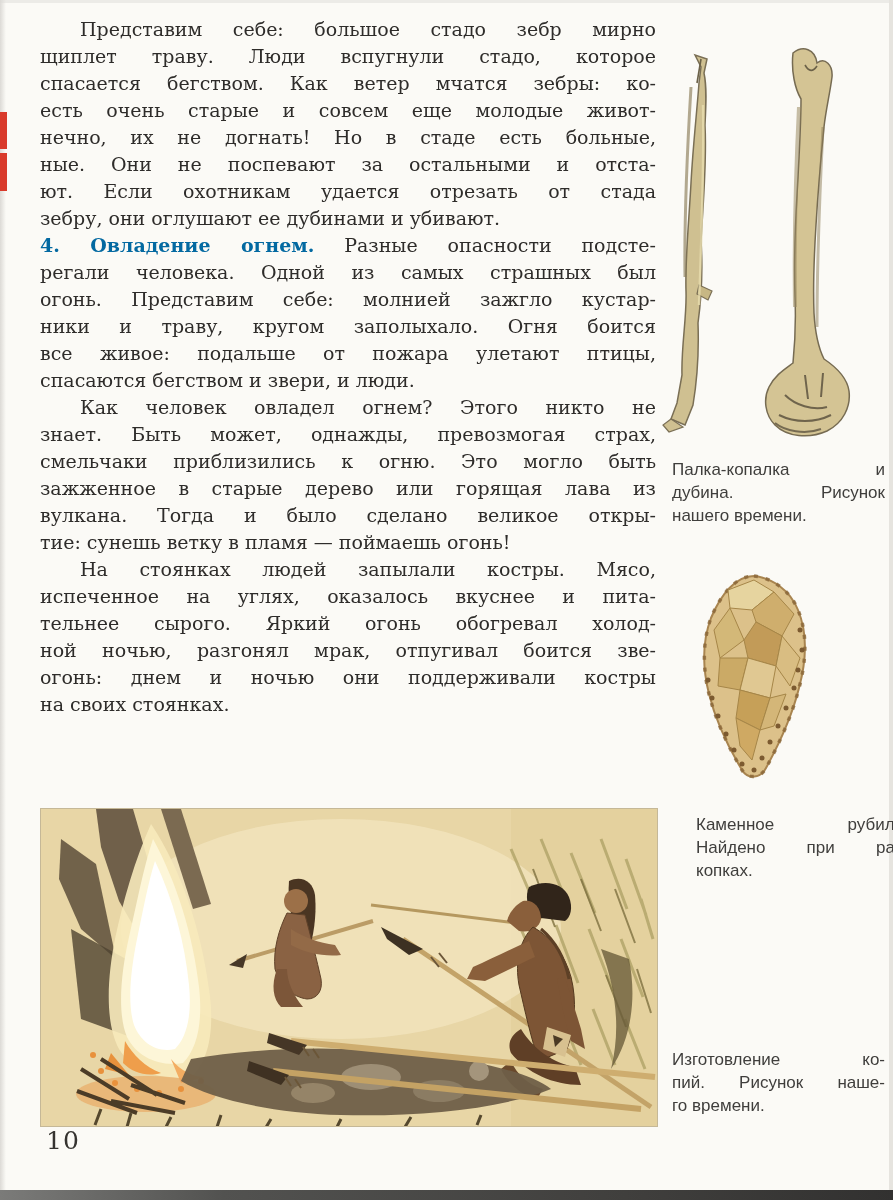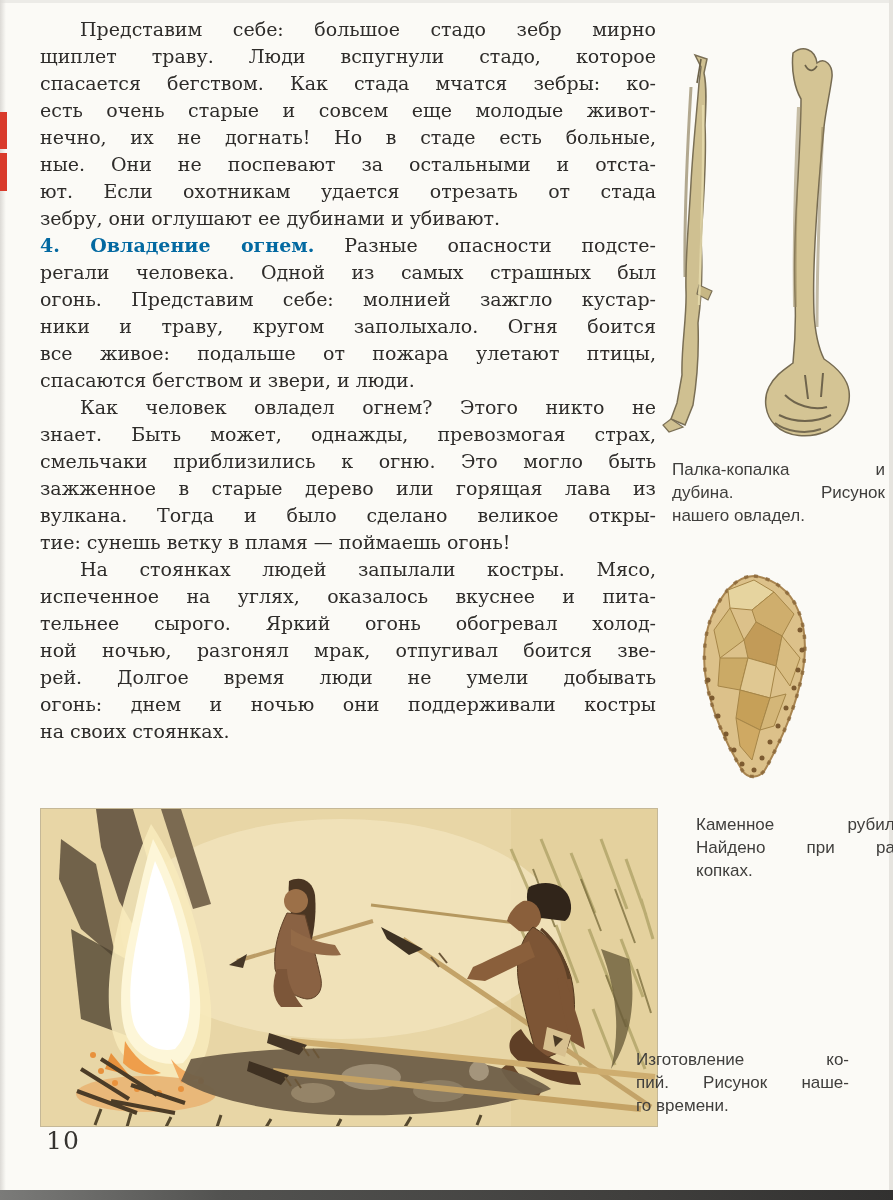--- a/index.html
+++ b/index.html
@@ -52,21 +52,21 @@
   <div class="left-edge"></div>
   <div class="right-edge"></div>
   <div class="bottom-edge"></div>
   <div class="edge-mark m1"></div>
   <div class="edge-mark m2"></div>
 
   <div class="main-text">
     <div class="para indent-first">
         <div class="tline">Представим себе: большое стадо зебр мирно</div>
         <div class="tline">щиплет траву. Люди вспугнули стадо, которое</div>
-        <div class="tline">спасается бегством. Как стада мчатся зебры: ко-</div>
+        <div class="tline">спасается бегством. Как ветер мчатся зебры: ко-</div>
         <div class="tline">есть очень старые и совсем еще молодые живот-</div>
         <div class="tline">нечно, их не догнать! Но в стаде есть больные,</div>
         <div class="tline">ные. Они не поспевают за остальными и отста-</div>
         <div class="tline">ют. Если охотникам удается отрезать от стада</div>
         <div class="tline">зебру, они оглушают ее дубинами и убивают.</div>
       </div>
     <div class="para">
       <div class="tline">
         <b>4. Овладение огнем.</b>
         <span>Разные опасности подсте-</span>
@@ -85,21 +85,20 @@
         <div class="tline">смельчаки приблизились к огню. Это могло быть</div>
         <div class="tline">зажженное в старые дерево или горящая лава из</div>
         <div class="tline">вулкана. Тогда и было сделано великое откры-</div>
         <div class="tline">тие: сунешь ветку в пламя — поймаешь огонь!</div>
       </div>
     <div class="para indent-first">
         <div class="tline">На стоянках людей запылали костры. Мясо,</div>
         <div class="tline">испеченное на углях, оказалось вкуснее и пита-</div>
         <div class="tline">тельнее сырого. Яркий огонь обогревал холод-</div>
         <div class="tline">ной ночью, разгонял мрак, отпугивал боится зве-</div>
-        <div class="tline">рей. Долгое время люди не умели добывать</div>
         <div class="tline">огонь: днем и ночью они поддерживали костры</div>
         <div class="tline">на своих стоянках.</div>
       </div>
   </div>
 
   <div class="figure" style="left:655px; top:25px; width:235px; height:420px;">
     <svg width="235" height="420" viewBox="0 0 235 420">
 
       <g>
         <path d="M40,30 L46,42 L44,58 C42,86 38,120 36,158 C34,196 30,234 31,266 C32,292 26,322 27,350 L22,378 L16,394 L30,400 L38,380 C42,356 44,326 43,298 C46,276 48,246 46,216 C48,178 52,138 50,100 C51,80 52,62 49,48 L52,34 Z" fill="#cfc091" stroke="#7a6f55" stroke-width="1.5"></path>
@@ -117,21 +116,21 @@
         <path d="M168,102 C165,162 162,232 162,302" stroke="#8b7b55" stroke-width="3" fill="none" opacity="0.5"></path>
         <path d="M130,370 C140,380 158,386 172,382 M124,390 C140,398 160,398 176,390 M150,350 L153,374 M168,348 L166,372" stroke="#5d5340" stroke-width="2" fill="none" opacity="0.85"></path>
         <path d="M120,398 C130,406 150,410 166,404" stroke="#4e4636" stroke-width="2" fill="none" opacity="0.7"></path>
       </g>
     </svg>
   </div>
 
   <div class="caption" style="left:672px; top:458px;">
       <div class="tline">Палка-копалка и</div>
       <div class="tline">дубина. Рисунок</div>
-      <div class="tline">нашего овладел.</div>
+      <div class="tline">нашего времени.</div>
     </div>
 
   <div class="figure" style="left:678px; top:570px; width:155px; height:225px;">
     <svg width="155" height="225" viewBox="0 0 155 225">
       <g>
         <path d="M76,6 C94,8 112,20 120,40 C130,64 128,92 121,118 C114,146 100,176 88,198 C83,208 70,210 64,200 C52,180 38,152 31,124 C25,100 24,72 33,48 C43,24 58,6 76,6 Z" fill="#dcc18a" stroke="#a8844f" stroke-width="2"></path>
         <path d="M76,6 C94,8 112,20 120,40 C130,64 128,92 121,118 C114,146 100,176 88,198 C83,208 70,210 64,200 C52,180 38,152 31,124 C25,100 24,72 33,48 C43,24 58,6 76,6 Z" fill="none" stroke="#8a6638" stroke-width="3.5" stroke-dasharray="4 8" opacity="0.8"></path>
         <polygon points="50,20 76,10 96,22 74,40 52,38" fill="#e6d49f" stroke="#a68648" stroke-width="1"></polygon>
         <polygon points="96,22 116,44 104,66 78,52 74,40" fill="#cfae6d" stroke="#a68648" stroke-width="1"></polygon>
         <polygon points="52,38 36,60 42,88 66,70" fill="#d3b878" stroke="#a68648" stroke-width="1"></polygon>
@@ -249,21 +248,21 @@
         <line x1="250" y1="232" x2="614" y2="268" stroke="#cead6f" stroke-width="6"></line>
         <polygon points="228,224 266,236 258,246 226,234" fill="#453626"></polygon>
         <line x1="232" y1="262" x2="600" y2="300" stroke="#c4a264" stroke-width="6"></line>
         <polygon points="208,252 248,266 240,276 206,262" fill="#3f3122"></polygon>
         <path d="M262,238 l6,9 M272,240 l6,9 M244,268 l6,9 M254,270 l6,9" stroke="#6b5638" stroke-width="2"></path>
       </g>
       <path d="M60,300 l-6,16 M90,304 l-4,14 M130,308 l-6,12 M180,306 l-4,12 M230,310 l-6,10 M300,310 l-4,8 M370,308 l-6,10 M440,306 l-4,10" stroke="#55482e" stroke-width="3" fill="none"></path>
     </svg>
   </div>
 
-  <div class="caption" style="left:636px; top:1048px;">
+  <div class="caption" style="left:672px; top:1048px;">
       <div class="tline">Изготовление ко-</div>
       <div class="tline">пий. Рисунок наше-</div>
       <div class="tline">го времени.</div>
     </div>
 
   <div class="page-number">10</div>
 
 </div>
 
 </body></html>

